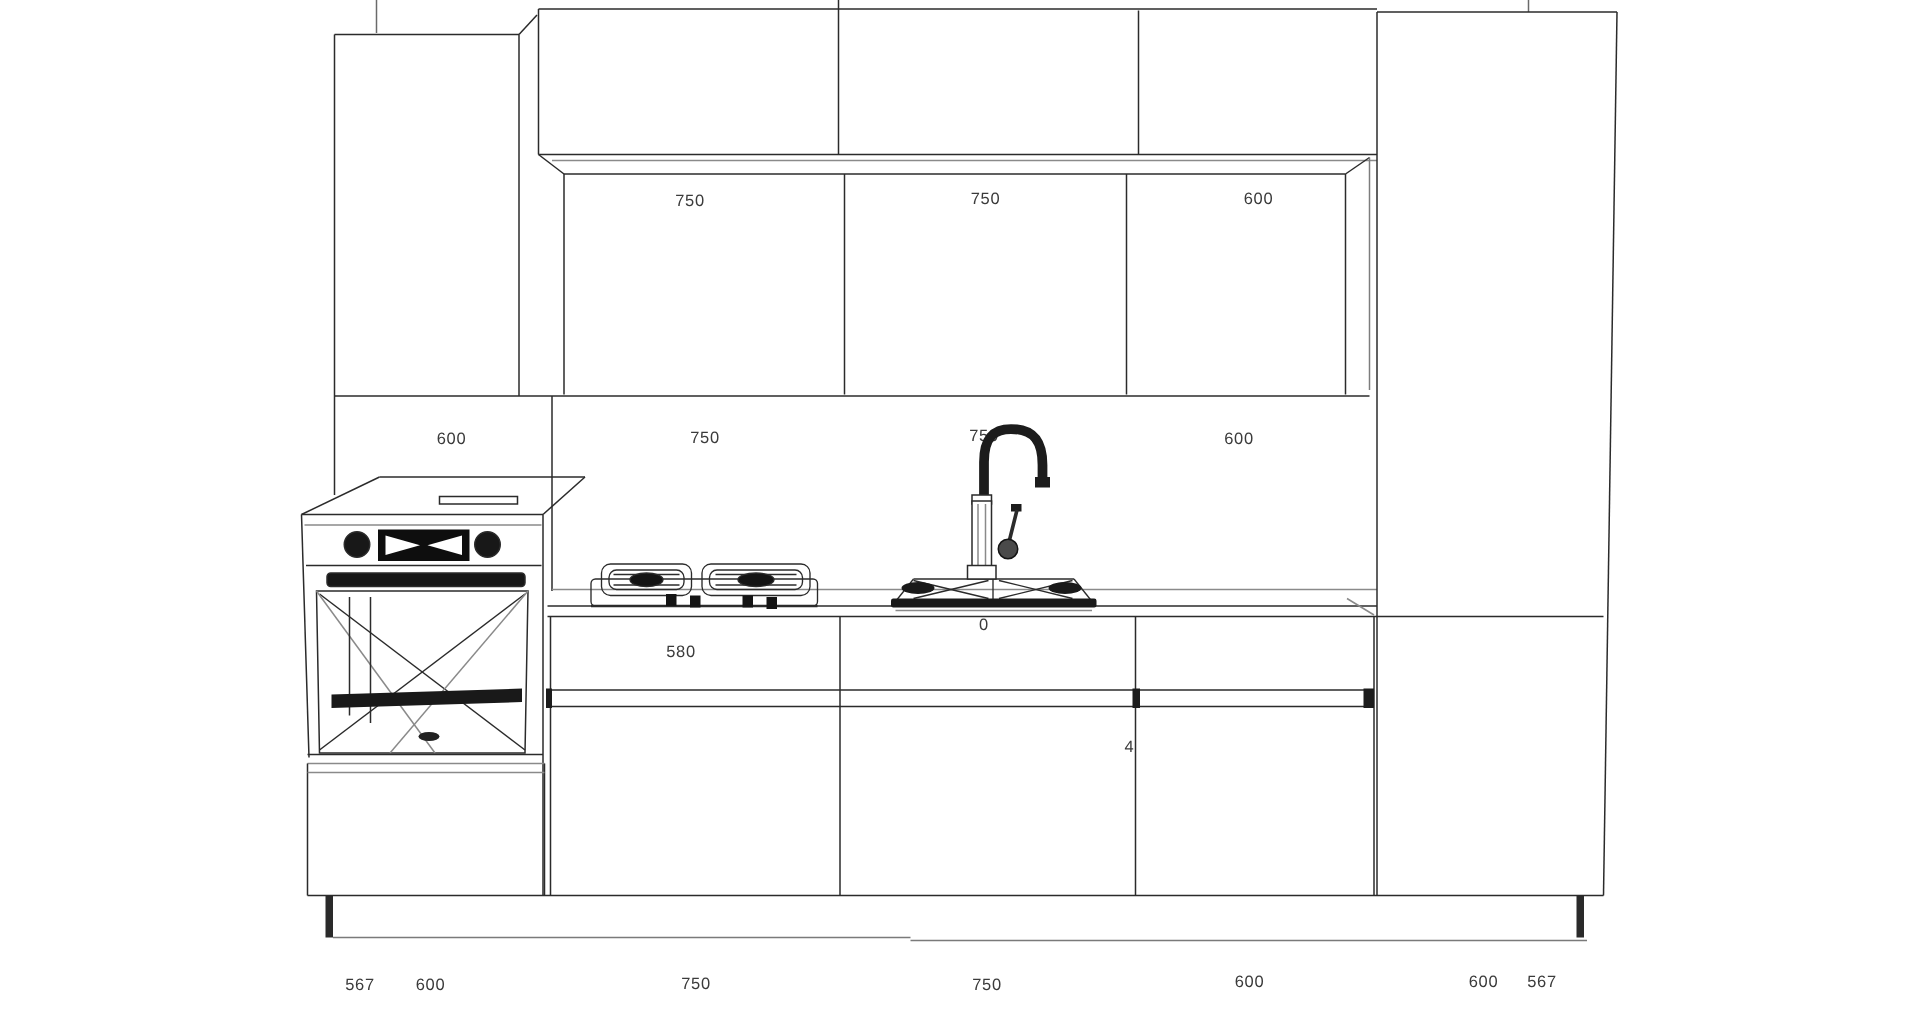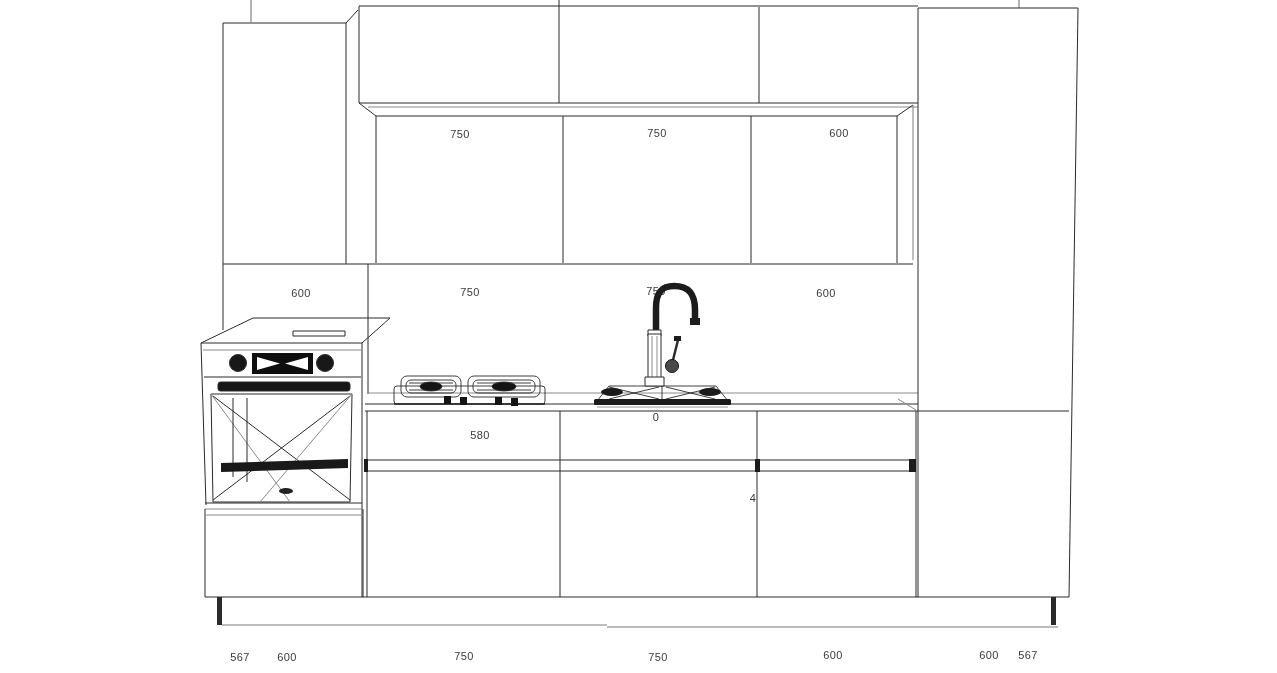--- a/index.html
+++ b/index.html
@@ -21,21 +21,21 @@
 
   <div class="dim" style="left:460px;top:134px">750</div>
   <div class="dim" style="left:657px;top:133px">750</div>
   <div class="dim" style="left:839px;top:133px">600</div>
 
   <div class="dim" style="left:301px;top:293px">600</div>
   <div class="dim" style="left:470px;top:292px">750</div>
   <div class="dim" style="left:656px;top:291px">750</div>
   <div class="dim" style="left:826px;top:293px">600</div>
 
-  <div class="dim" style="left:480px;top:435px">580</div>
+  <div class="dim" style="left:454px;top:435px">580</div>
   <div class="dim" style="left:656px;top:417px">0</div>
   <div class="dim" style="left:753px;top:498px">4</div>
 
   <div class="dim" style="left:240px;top:657px">567</div>
   <div class="dim" style="left:287px;top:657px">600</div>
   <div class="dim" style="left:464px;top:656px">750</div>
   <div class="dim" style="left:658px;top:657px">750</div>
   <div class="dim" style="left:833px;top:655px">600</div>
   <div class="dim" style="left:989px;top:655px">600</div>
   <div class="dim" style="left:1028px;top:655px">567</div>

